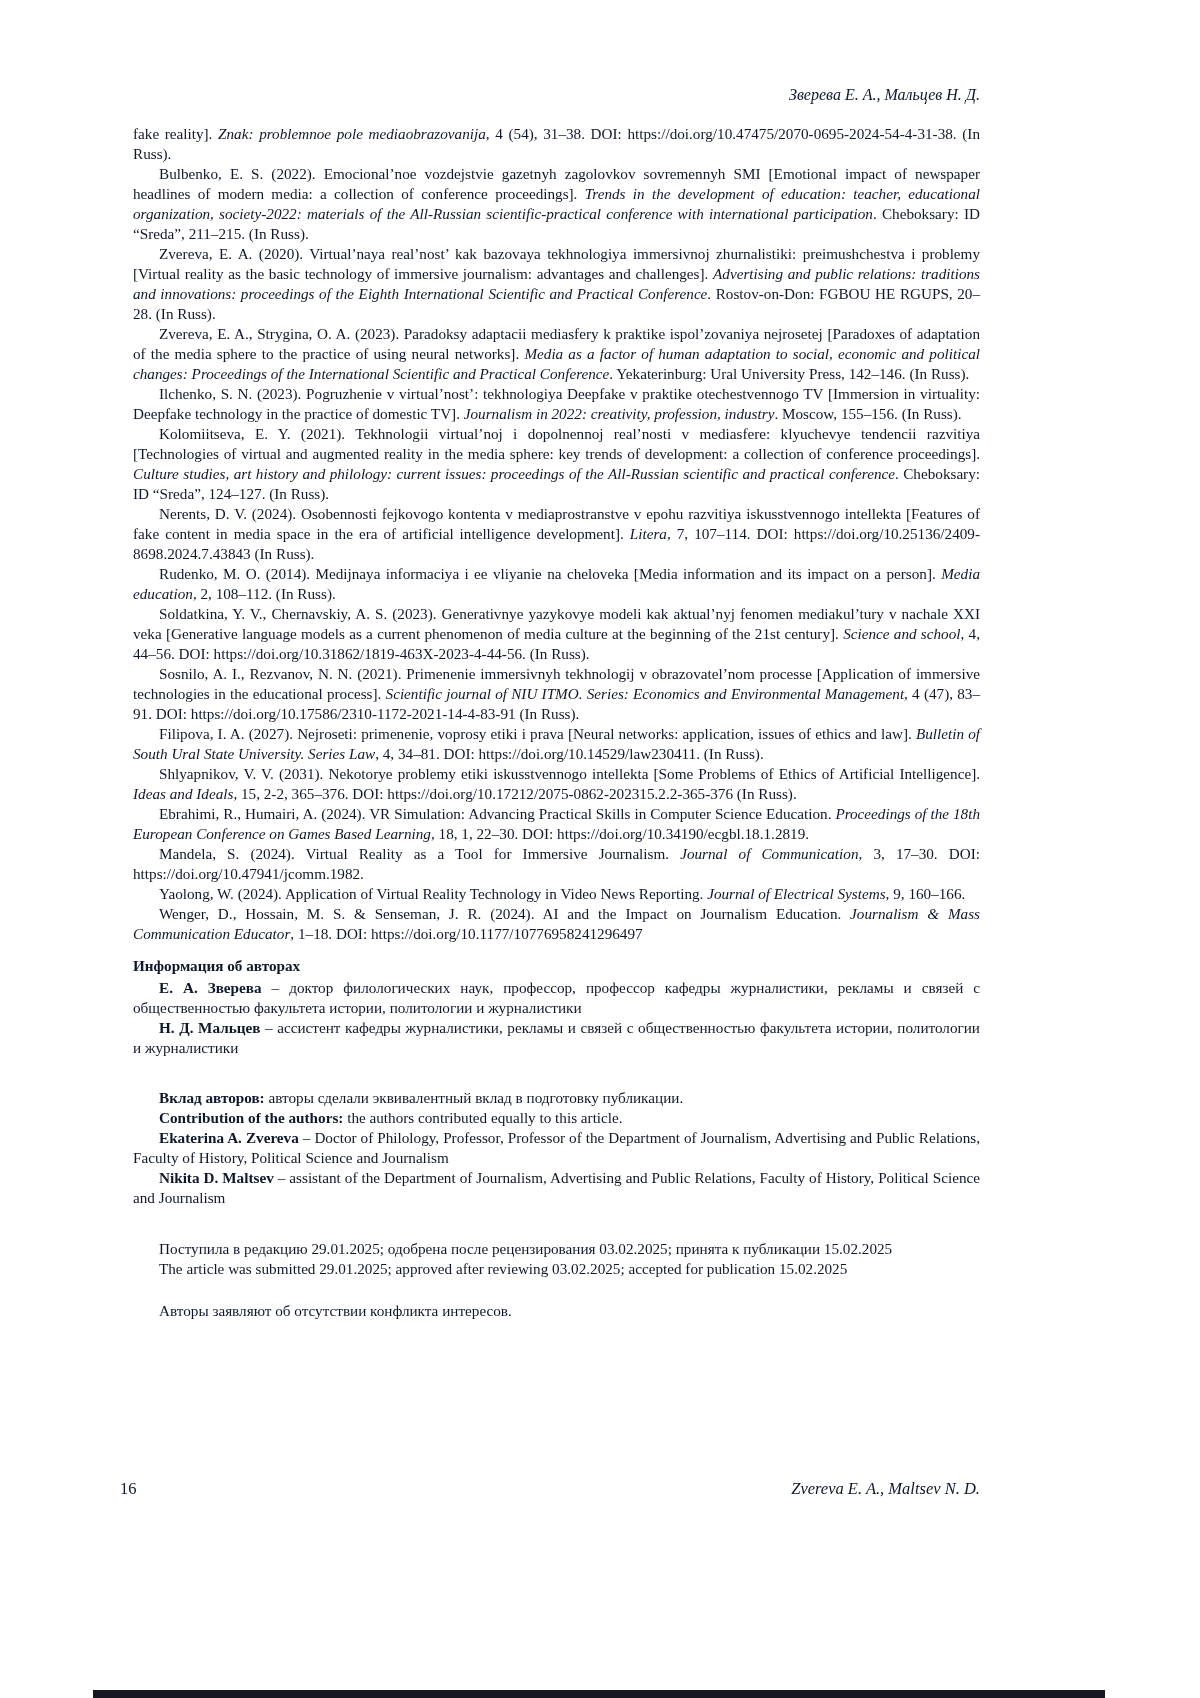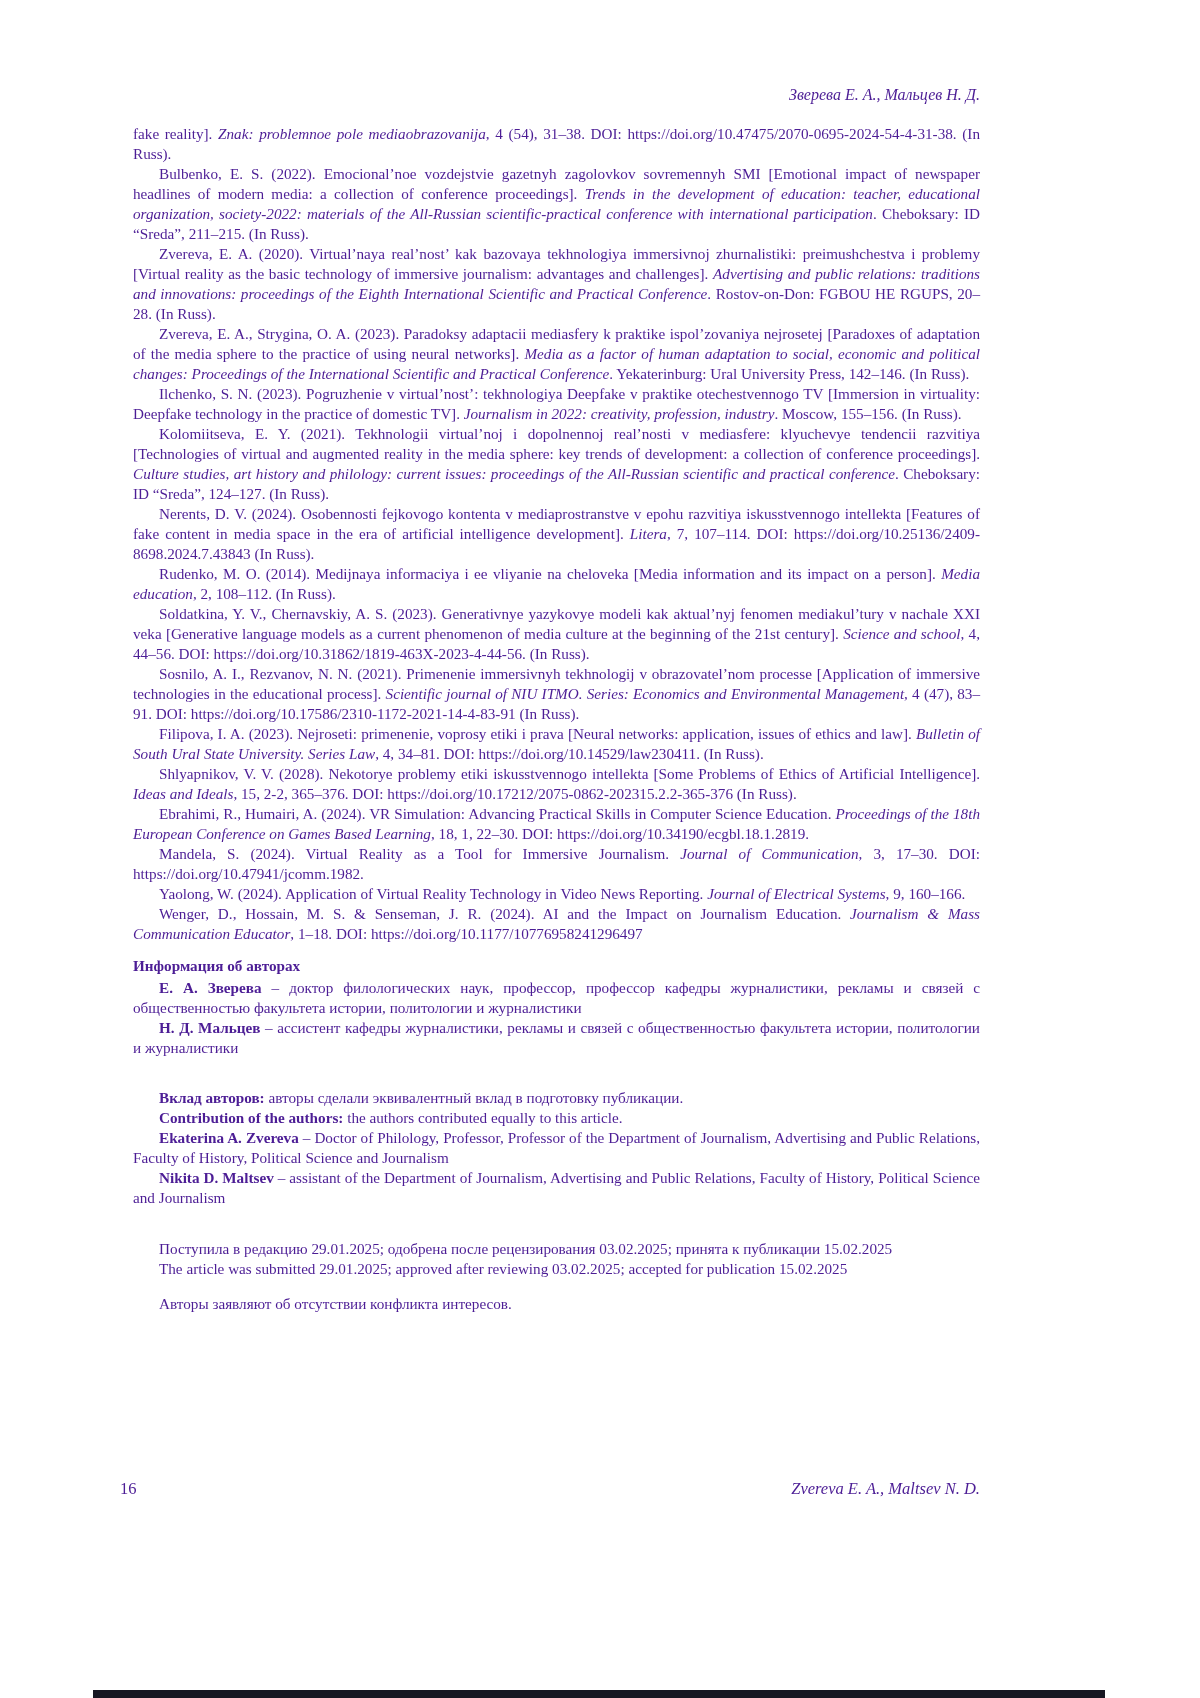--- a/index.html
+++ b/index.html
@@ -2,21 +2,21 @@
 <html><head>
 <meta charset="utf-8">
 <style>
   html, body { margin: 0; padding: 0; background: #ffffff; }
   .page {
     width: 1200px;
     height: 1698px;
     position: relative;
     background: #ffffff;
     font-family: "Liberation Serif", serif;
-    color: #4c1d95;
+    color: #0f172a;
     overflow: hidden;
   }
   .running-head {
     position: absolute;
     top: 86px;
     left: 133px;
     width: 847px;
     text-align: right;
     font-style: italic;
     font-size: 16px;
@@ -39,21 +39,21 @@
   .b  { font-weight: bold; }
   .center-heading {
     font-size: 15.2px;
     font-weight: bold;
     margin: 0;
   }
   #ru-heading { margin-top: 12px; margin-bottom: 2px; }
   #en-heading { margin-top: 16px; margin-bottom: 2px; }
   #contribution { margin-top: 30px; }
   #dates        { margin-top: 31px; }
-  #conflicts    { margin-top: 15px; }
+  #conflicts    { margin-top: 22px; }
   .footer {
     position: absolute;
     top: 1479px;
     left: 120px;
     width: 860px;
     display: flex;
     justify-content: space-between;
     font-size: 16.5px;
   }
   .footer .footer-authors { font-style: italic; }
@@ -81,22 +81,22 @@
         <p class="ref no-indent"><span class="">fake reality]. </span><span class="it ">Znak: problemnoe pole mediaobrazovanija</span><span class="">, 4 (54), 31–38. DOI: https://doi.org/10.47475/2070-0695-2024-54-4-31-38. (In Russ).</span></p>
         <p class="ref"><span class="">Bulbenko, E. S. (2022). Emocional’noe vozdejstvie gazetnyh zagolovkov sovremennyh SMI [Emotional impact of newspaper headlines of modern media: a collection of conference proceedings]. </span><span class="it ">Trends in the development of education: teacher, educational organization, society-2022: materials of the All-Russian scientific-practical conference with international participation</span><span class="">. Cheboksary: ID “Sreda”, 211–215. (In Russ).</span></p>
         <p class="ref"><span class="">Zvereva, E. A. (2020). Virtual’naya real’nost’ kak bazovaya tekhnologiya immersivnoj zhurnalistiki: preimushchestva i problemy [Virtual reality as the basic technology of immersive journalism: advantages and challenges]. </span><span class="it ">Advertising and public relations: traditions and innovations: proceedings of the Eighth International Scientific and Practical Conference</span><span class="">. Rostov-on-Don: FGBOU HE RGUPS, 20–28. (In Russ).</span></p>
         <p class="ref"><span class="">Zvereva, E. A., Strygina, O. A. (2023). Paradoksy adaptacii mediasfery k praktike ispol’zovaniya nejrosetej [Paradoxes of adaptation of the media sphere to the practice of using neural networks]. </span><span class="it ">Media as a factor of human adaptation to social, economic and political changes: Proceedings of the International Scientific and Practical Conference</span><span class="">. Yekaterinburg: Ural University Press, 142–146. (In Russ).</span></p>
         <p class="ref"><span class="">Ilchenko, S. N. (2023). Pogruzhenie v virtual’nost’: tekhnologiya Deepfake v praktike otechestvennogo TV [Immersion in virtuality: Deepfake technology in the practice of domestic TV]. </span><span class="it ">Journalism in 2022: creativity, profession, industry</span><span class="">. Moscow, 155–156. (In Russ).</span></p>
         <p class="ref"><span class="">Kolomiitseva, E. Y. (2021). Tekhnologii virtual’noj i dopolnennoj real’nosti v mediasfere: klyuchevye tendencii razvitiya [Technologies of virtual and augmented reality in the media sphere: key trends of development: a collection of conference proceedings]. </span><span class="it ">Culture studies, art history and philology: current issues: proceedings of the All-Russian scientific and practical conference</span><span class="">. Cheboksary: ID “Sreda”, 124–127. (In Russ).</span></p>
         <p class="ref"><span class="">Nerents, D. V. (2024). Osobennosti fejkovogo kontenta v mediaprostranstve v epohu razvitiya iskusstvennogo intellekta [Features of fake content in media space in the era of artificial intelligence development]. </span><span class="it ">Litera</span><span class="">, 7, 107–114. DOI: https://doi.org/10.25136/2409-8698.2024.7.43843 (In Russ).</span></p>
         <p class="ref"><span class="">Rudenko, M. O. (2014). Medijnaya informaciya i ee vliyanie na cheloveka [Media information and its impact on a person]. </span><span class="it ">Media education</span><span class="">, 2, 108–112. (In Russ).</span></p>
         <p class="ref"><span class="">Soldatkina, Y. V., Chernavskiy, A. S. (2023). Generativnye yazykovye modeli kak aktual’nyj fenomen mediakul’tury v nachale XXI veka [Generative language models as a current phenomenon of media culture at the beginning of the 21st century]. </span><span class="it ">Science and school</span><span class="">, 4, 44–56. DOI: https://doi.org/10.31862/1819-463X-2023-4-44-56. (In Russ).</span></p>
         <p class="ref"><span class="">Sosnilo, A. I., Rezvanov, N. N. (2021). Primenenie immersivnyh tekhnologij v obrazovatel’nom processe [Application of immersive technologies in the educational process]. </span><span class="it ">Scientific journal of NIU ITMO. Series: Economics and Environmental Management</span><span class="">, 4 (47), 83–91. DOI: https://doi.org/10.17586/2310-1172-2021-14-4-83-91 (In Russ).</span></p>
-        <p class="ref"><span class="">Filipova, I. A. (2023). Nejroseti: primenenie, voprosy etiki i prava [Neural networks: application, issues of ethics and law]. </span><span class="it ">Bulletin of South Ural State University. Series Law</span><span class="">, 4, 34–81. DOI: https://doi.org/10.14529/law230411. (In Russ).</span></p>
-        <p class="ref"><span class="">Shlyapnikov, V. V. (2028). Nekotorye problemy etiki iskusstvennogo intellekta [Some Problems of Ethics of Artificial Intelligence]. </span><span class="it ">Ideas and Ideals</span><span class="">, 15, 2-2, 365–376. DOI: https://doi.org/10.17212/2075-0862-202315.2.2-365-376 (In Russ).</span></p>
+        <p class="ref"><span class="">Filipova, I. A. (2027). Nejroseti: primenenie, voprosy etiki i prava [Neural networks: application, issues of ethics and law]. </span><span class="it ">Bulletin of South Ural State University. Series Law</span><span class="">, 4, 34–81. DOI: https://doi.org/10.14529/law230411. (In Russ).</span></p>
+        <p class="ref"><span class="">Shlyapnikov, V. V. (2031). Nekotorye problemy etiki iskusstvennogo intellekta [Some Problems of Ethics of Artificial Intelligence]. </span><span class="it ">Ideas and Ideals</span><span class="">, 15, 2-2, 365–376. DOI: https://doi.org/10.17212/2075-0862-202315.2.2-365-376 (In Russ).</span></p>
         <p class="ref"><span class="">Ebrahimi, R., Humairi, A. (2024). VR Simulation: Advancing Practical Skills in Computer Science Education. </span><span class="it ">Proceedings of the 18th European Conference on Games Based Learning</span><span class="">, 18, 1, 22–30. DOI: https://doi.org/10.34190/ecgbl.18.1.2819.</span></p>
         <p class="ref"><span class="">Mandela, S. (2024). Virtual Reality as a Tool for Immersive Journalism. </span><span class="it ">Journal of Communication,</span><span class=""> 3, 17–30. DOI: https://doi.org/10.47941/jcomm.1982.</span></p>
         <p class="ref"><span class="">Yaolong, W. (2024). Application of Virtual Reality Technology in Video News Reporting. </span><span class="it ">Journal of Electrical Systems</span><span class="">, 9, 160–166.</span></p>
         <p class="ref"><span class="">Wenger, D., Hossain, M. S. &amp; Senseman, J. R. (2024). AI and the Impact on Journalism Education. </span><span class="it ">Journalism &amp; Mass Communication Educator</span><span class="">, 1–18. DOI: https://doi.org/10.1177/10776958241296497</span></p>
       </div>
 
     <h3 id="ru-heading" class="center-heading">Информация об авторах</h3>
     <div id="authors-ru">
         <p class="para"><span class="b">Е. А. Зверева</span><span class=""> – доктор филологических наук, профессор, профессор кафедры журналистики, рекламы и связей с общественностью факультета истории, политологии и журналистики</span></p>
         <p class="para"><span class="b">Н. Д. Мальцев</span><span class=""> – ассистент кафедры журналистики, рекламы и связей с общественностью факультета истории, политологии и журналистики</span></p>

